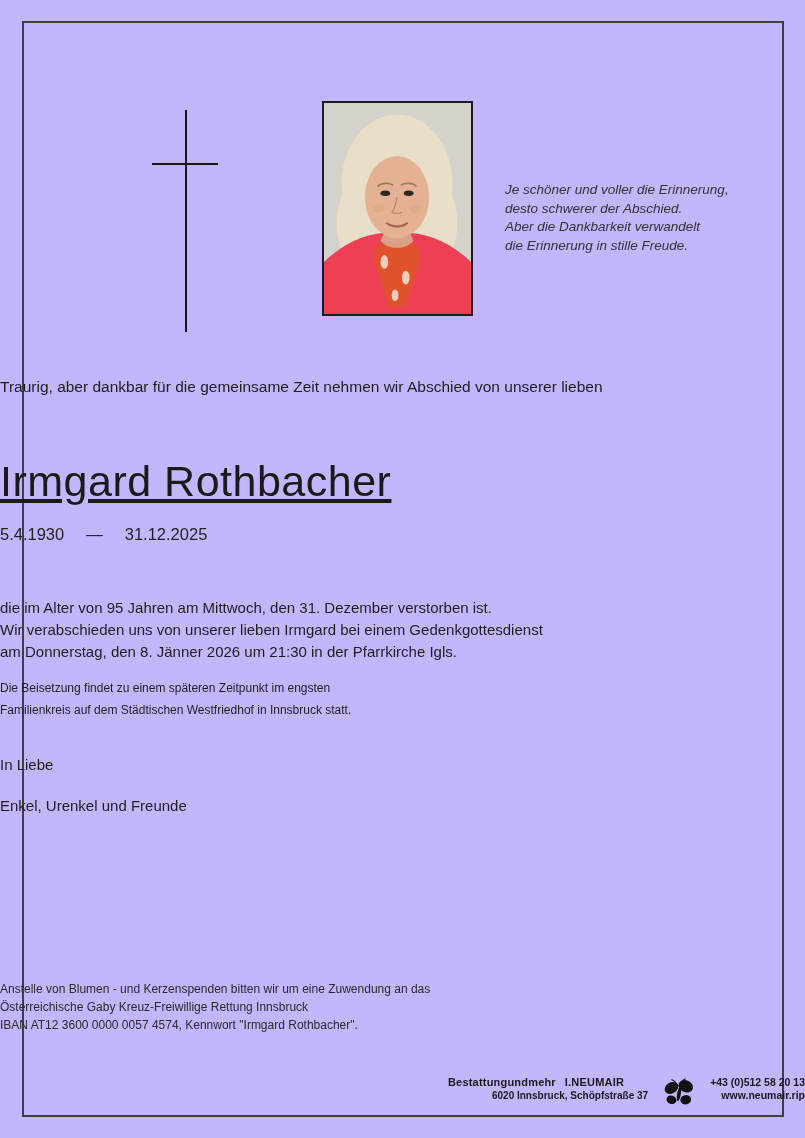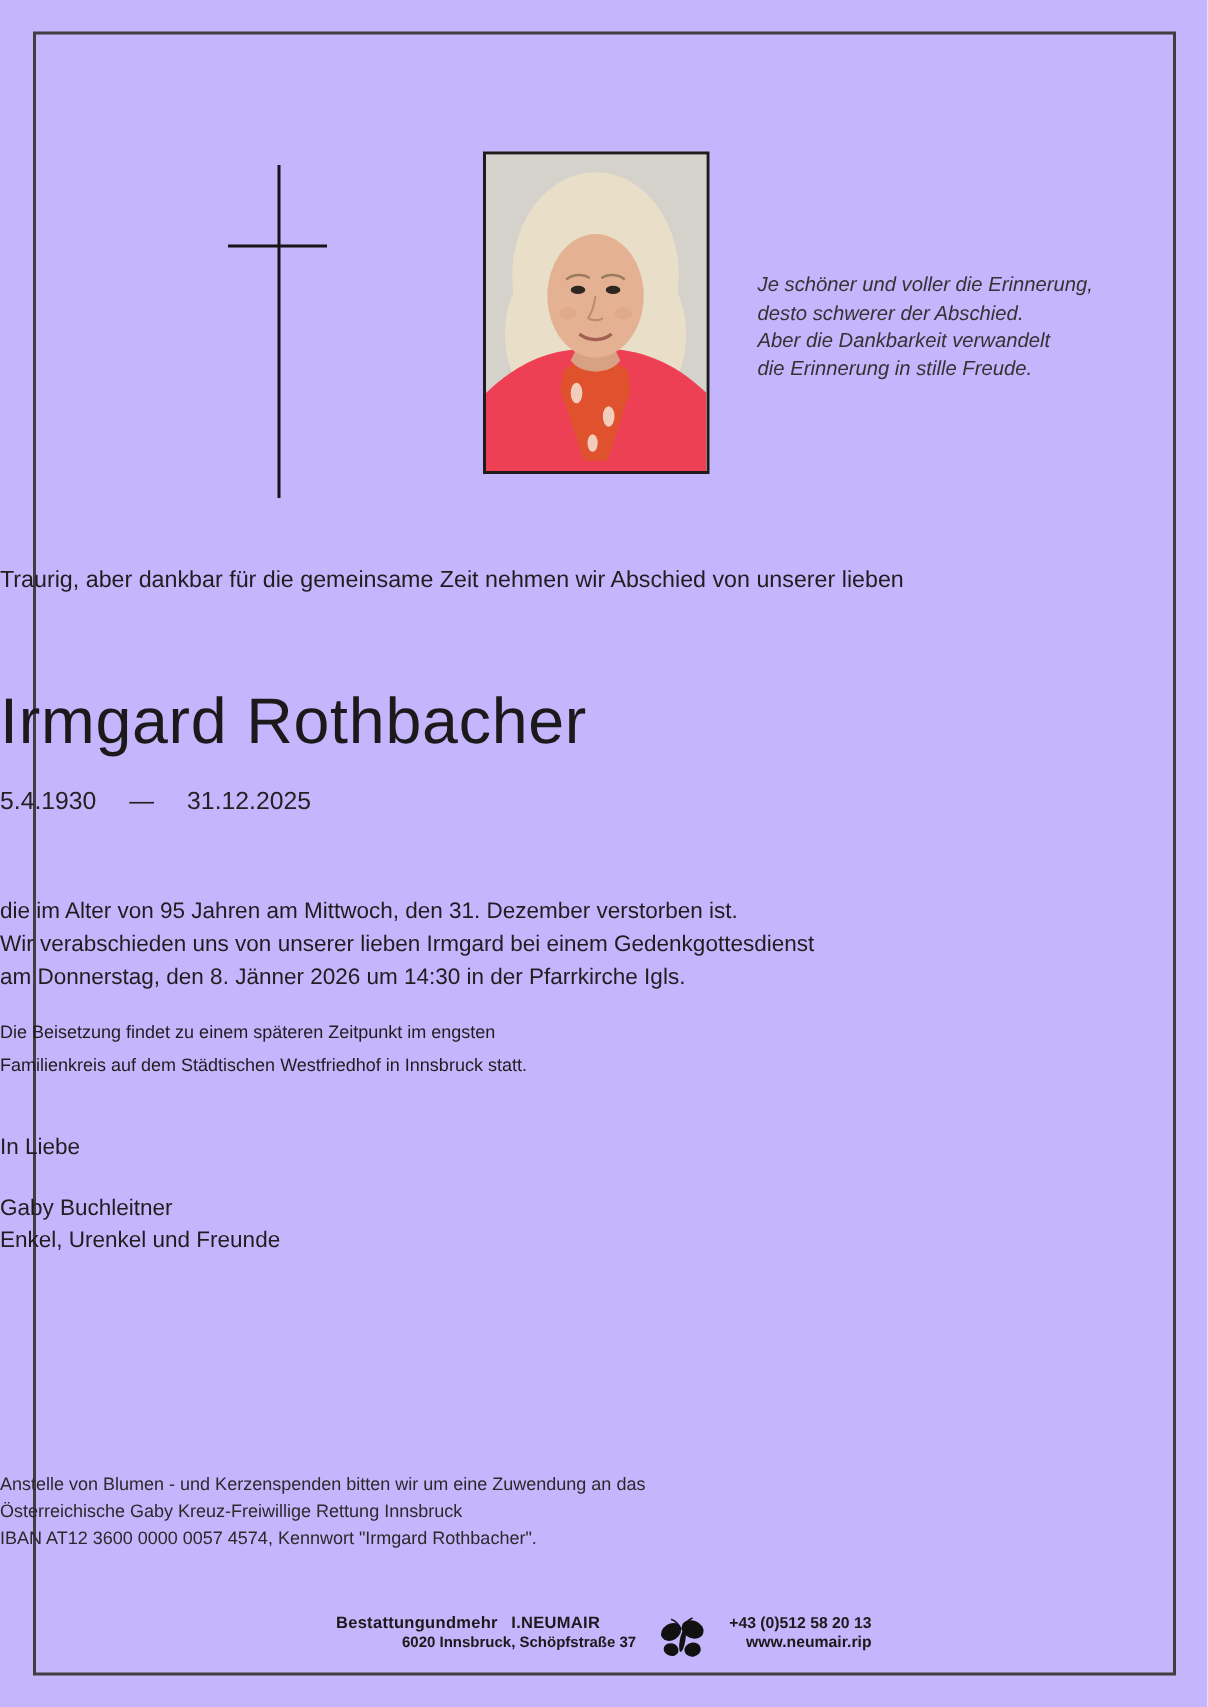--- a/index.html
+++ b/index.html
@@ -40,37 +40,37 @@
     position: absolute; left: 505px; top: 181px; width: 240px;
     font-style: italic; font-size: 13.5px; line-height: 18.5px;
     color: #333333; text-align: left;
   }
 
   .intro { top: 378px; font-size: 15.5px; }
 
   .name {
     top: 458px;
     font-size: 43px; line-height: 1.1; font-weight: 400;
-    letter-spacing: 0.5px; color: #1a1a1a;
+    letter-spacing: 0.5px; color: #1a1a1a; text-decoration: underline;
   }
 
   .dates { top: 525px; font-size: 16.5px; color: #222; }
   .dates .sep { display: inline-block; margin: 0 22px; }
 
   .announcement { top: 597px; font-size: 15px; line-height: 22px; }
   .burial { top: 677px; font-size: 12px; line-height: 22px; }
   .closing { top: 756px; font-size: 15px; }
   .mourners { top: 795px; font-size: 15px; line-height: 21px; }
   .place-date { top: 904px; font-size: 15px; }
   .donation { top: 980px; font-size: 12px; line-height: 18px; color: #2a2a2a; }
 
   
   .footer {
     position: absolute; left: 0; top: 1076px; width: 100%;
-    display: flex; justify-content: center; align-items: flex-start;
+    display: flex; justify-content: flex-end; align-items: flex-start;
     gap: 12px;
     font-size: 10px; font-weight: 700; color: #1a1a1a;
   }
   .footer-left { text-align: left; line-height: 13px; }
   .footer-company-line { font-size: 11px; letter-spacing: 0.2px; }
   .footer-brand { margin-left: 9px; }
   .footer-address { font-size: 10px; padding-left: 44px; }
   .footer-butterfly { margin-top: 1px; }
   .footer-butterfly svg { display: block; }
   .footer-right { text-align: right; line-height: 13px; font-size: 10.5px; }
@@ -135,32 +135,31 @@
 
   <div class="center-text name">Irmgard Rothbacher</div>
 
   <div class="center-text dates">
     <span>5.4.1930</span><span class="sep">—</span><span>31.12.2025</span>
   </div>
 
   <div class="center-text announcement">
     <div>die im Alter von 95 Jahren am Mittwoch, den 31. Dezember verstorben ist.</div>
     <div>Wir verabschieden uns von unserer lieben Irmgard bei einem Gedenkgottesdienst</div>
-    <div>am Donnerstag, den 8. Jänner 2026 um 14:30 in der Pfarrkirche Igls.</div>
+    <div>am Donnerstag, den 8. Jänner 2026 um 21:30 in der Pfarrkirche Igls.</div>
   </div>
 
   <div class="center-text burial">
     <div>Die Beisetzung findet zu einem späteren Zeitpunkt im engsten</div>
     <div>Familienkreis auf dem Städtischen Westfriedhof in Innsbruck statt.</div>
   </div>
 
   <div class="center-text closing">In Liebe</div>
 
   <div class="center-text mourners">
-    <div>Gaby Buchleitner</div>
     <div>Enkel, Urenkel und Freunde</div>
   </div>
 
 
   <div class="center-text donation">
     <div>Anstelle von Blumen - und Kerzenspenden bitten wir um eine Zuwendung an das</div>
     <div>Österreichische Gaby Kreuz-Freiwillige Rettung Innsbruck</div>
     <div>IBAN AT12 3600 0000 0057 4574, Kennwort "Irmgard Rothbacher".</div>
   </div>
 

